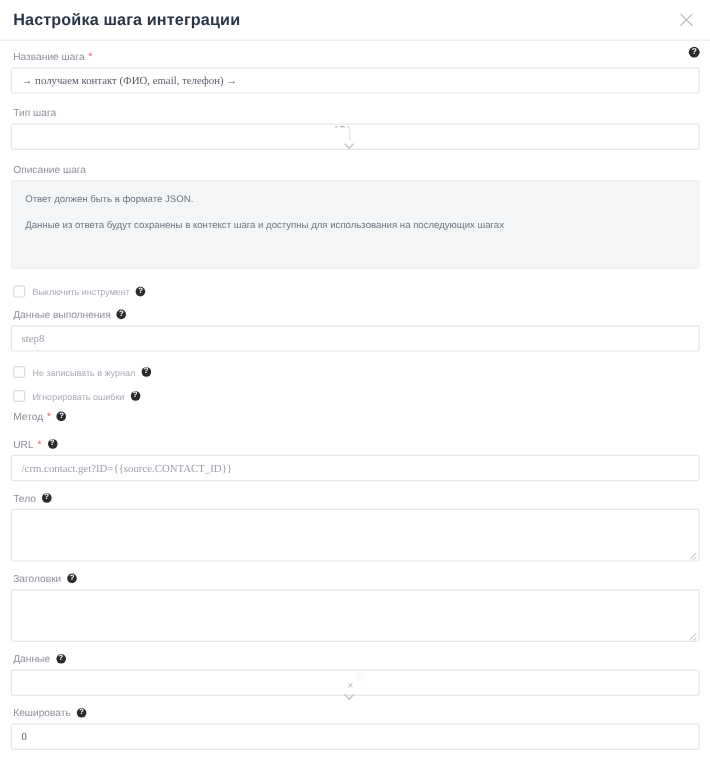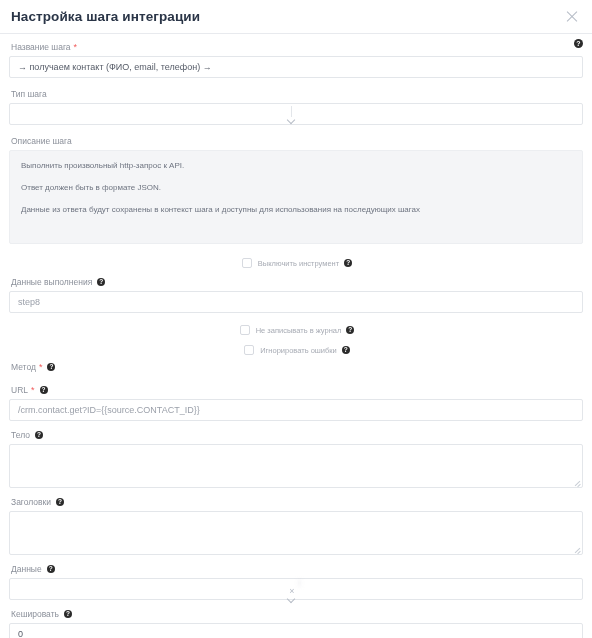--- a/index.html
+++ b/index.html
@@ -118,21 +118,21 @@
   .input {
     width: 100%;
     height: 22px;
     box-sizing: border-box;
     border: 1px solid #e3e6ea;
     border-radius: 2px;
     background: #fff;
     font-size: 9px;
     color: #565c68;
     padding: 0 8px;
-    font-family: Liberation Sans, sans-serif;
+    font-family: Liberation Serif, serif;
     outline: none;
     display: flex;
     align-items: center;
   }
   .input.muted { color: #9ba0aa; }
 
   .select {
     width: 100%;
     height: 22px;
     box-sizing: border-box;
@@ -216,21 +216,20 @@
     line-height: 11px;
   }
   .desc-panel p:last-child { margin-bottom: 16px; }
 
   
   .check-row {
     display: flex;
     align-items: center;
     margin: 0 0 0 2px;
     height: 14px;
-    justify-content: center;
   }
   .checkbox {
     width: 8px;
     height: 8px;
     border: 1px solid #d7dae0;
     border-radius: 2px;
     background: #fff;
     margin-right: 6px;
     flex: none;
     cursor: pointer;
@@ -316,21 +315,20 @@
       </div>
     </div>
 
     <div class="sp10"></div>
 
     <div class="field">
       <div class="label-row">
         <span>Описание шага</span>
       </div>
       <div class="desc-panel">
-        <p>Выполнить произвольный http-запрос к API.</p>
         <p>Ответ должен быть в формате JSON.</p>
         <p>Данные из ответа будут сохранены в контекст шага и доступны для использования на последующих шагах</p>
       </div>
     </div>
 
     <div class="sp12"></div>
 
     <div class="check-row">
       <span class="checkbox"></span>
       <span class="check-label">Выключить инструмент</span>

